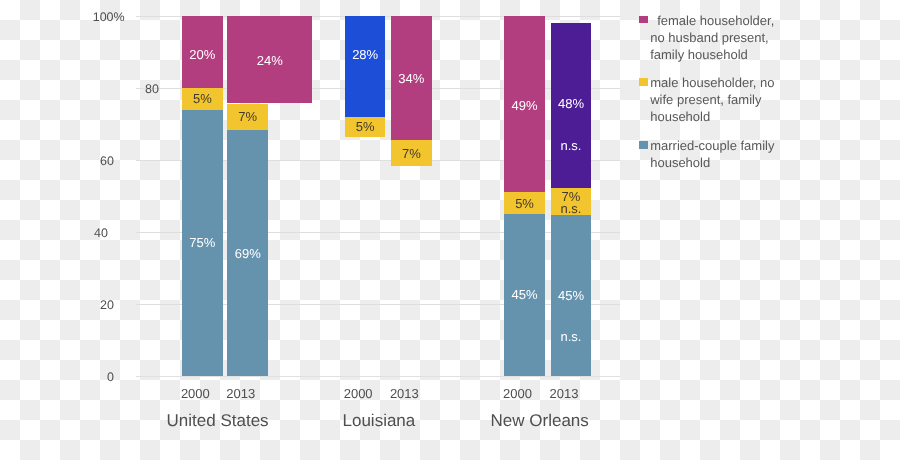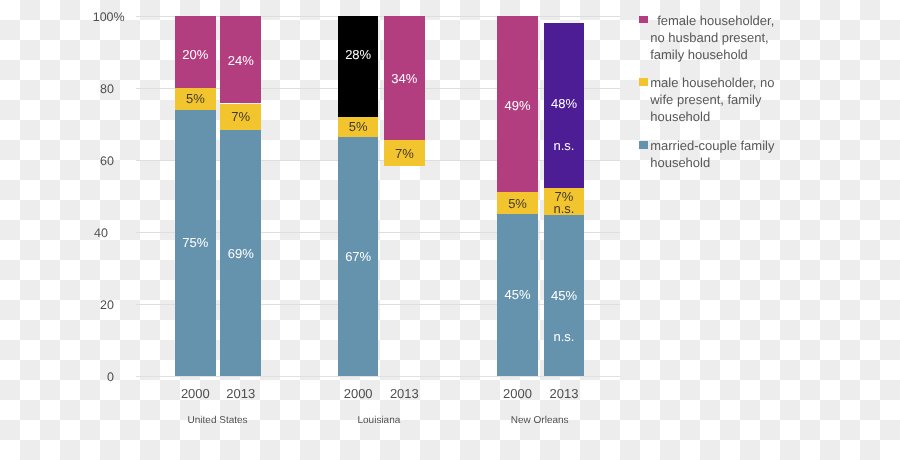--- a/index.html
+++ b/index.html
@@ -15,29 +15,29 @@
     background-position:0 0,20px 20px;
     -webkit-font-smoothing:antialiased;
     text-rendering:geometricPrecision;
   }
   #chart{position:relative;width:900px;height:460px;}
   .gridline{position:absolute;left:136px;width:484px;height:1px;background:#dedede;}
   .axisline{position:absolute;left:136px;width:484px;height:1px;background:#e0e0e0;}
   .ytick{position:absolute;left:0;text-align:right;
          color:#4f4f4f;font-size:12.5px;line-height:12.5px;white-space:nowrap;}
   .bar{position:absolute;}
-  .seg{position:absolute;left:0;width:100%;
+  .seg{position:absolute;left:7px;width:100%;
        display:flex;flex-direction:column;align-items:center;justify-content:center;
        overflow:hidden;}
   .seg span{font-size:13px;line-height:15px;text-align:center;white-space:nowrap;}
   .lbl-light{color:#ffffff;}
   .lbl-dark{color:#42392b;}
   .xtick{position:absolute;text-align:center;color:#4f4f4f;font-size:13px;
          line-height:13px;white-space:nowrap;}
-  .glabel{position:absolute;text-align:center;color:#4f4f4f;font-size:10px;
+  .glabel{position:absolute;text-align:center;color:#4f4f4f;font-size:17px;
           line-height:13px;white-space:nowrap;}
   .legitem{position:absolute;left:640px;}
   .swatch{position:absolute;left:-0.8px;top:4px;width:8.3px;height:7.8px;}
   .legtext{position:absolute;left:10.2px;top:0;font-size:13px;line-height:17px;
            color:#58585a;white-space:nowrap;}
 </style>
 </head>
 <body>
 
 <div id="chart">
@@ -48,21 +48,21 @@
         <div class="gridline" style="top: 232px;"></div>
         <div class="gridline" style="top: 160px;"></div>
         <div class="gridline" style="top: 88px;"></div>
         <div class="gridline" style="top: 16px;"></div>
       </div>
     <div id="yticks">
         <div class="ytick" style="top: 370.7px; width: 114px;">0</div>
         <div class="ytick" style="top: 298.7px; width: 114px;">20</div>
         <div class="ytick" style="top: 226.7px; width: 108px;">40</div>
         <div class="ytick" style="top: 154.7px; width: 114px;">60</div>
-        <div class="ytick" style="top: 82.7px; width: 114px;">80</div>
+        <div class="ytick" style="top: 82.7px; width: 114px; padding-left: 45px;">80</div>
         <div class="ytick" style="top: 10.7px; width: 124.7px;">100%</div>
       </div>
     <div id="bars">
         <div class="bar" style="left: 175px; width: 40.7px; top: 16px; height: 360px;">
           <div class="seg" style="background: rgb(101, 147, 173); bottom: 0px; height: 266.4px;">
             <span class="lbl-light" style="position: absolute; left: 0px; right: 0px; top: 125.7px;">75%</span>
           </div>
           <div class="seg" style="background: rgb(242, 197, 47); bottom: 266.4px; height: 21.24px;">
             <span class="lbl-dark" style="position: absolute; left: 0px; right: 0px; top: 3.12px;">5%</span>
           </div>
@@ -70,32 +70,29 @@
             <span class="lbl-light" style="position: absolute; left: 0px; right: 0px; top: 30.68px;">20%</span>
           </div>
         </div>
         <div class="bar" style="left: 220.4px; width: 40.7px; top: 16px; height: 360px;">
           <div class="seg" style="background: rgb(101, 147, 173); bottom: 0px; height: 245.88px;">
             <span class="lbl-light" style="position: absolute; left: 0px; right: 0px; top: 115.44px;">69%</span>
           </div>
           <div class="seg" style="background: rgb(242, 197, 47); bottom: 245.88px; height: 26.64px;">
             <span class="lbl-dark" style="position: absolute; left: 0px; right: 0px; top: 5.82px;">7%</span>
           </div>
-          <div class="seg" style="background: rgb(178, 62, 128); bottom: 272.52px; height: 87.48px;">
+          <div class="seg" style="background: rgb(178, 62, 128); bottom: 272.52px; height: 87.48px; padding-left: 44px;">
             <span class="lbl-light" style="position: absolute; left: 0px; right: 0px; top: 37.24px;">24%</span>
           </div>
         </div>
         <div class="bar" style="left: 337.8px; width: 40.7px; top: 16px; height: 360px;">
-          <div class="seg" style="background: rgb(101, 147, 173); bottom: 0px; height: 238.68px;">
-            <span class="lbl-light" style="position: absolute; left: 0px; right: 0px; top: 111.84px;">67%</span>
-          </div>
           <div class="seg" style="background: rgb(242, 197, 47); bottom: 238.68px; height: 20.16px;">
             <span class="lbl-dark" style="position: absolute; left: 0px; right: 0px; top: 1.58px;">5%</span>
           </div>
-          <div class="seg" style="background: #000000; bottom: 258.84px; height: 101.16px;">
+          <div class="seg" style="background: #1d4ed8; bottom: 258.84px; height: 101.16px;">
             <span class="lbl-light" style="position: absolute; left: 0px; right: 0px; top: 31.08px;">28%</span>
           </div>
         </div>
         <div class="bar" style="left: 384px; width: 40.7px; top: 16px; height: 360px;">
           <div class="seg" style="background: rgb(242, 197, 47); bottom: 209.88px; height: 25.92px;">
             <span class="lbl-dark" style="position: absolute; left: 0px; right: 0px; top: 5.46px;">7%</span>
           </div>
           <div class="seg" style="background: rgb(178, 62, 128); bottom: 235.8px; height: 124.2px;">
             <span class="lbl-light" style="position: absolute; left: 0px; right: 0px; top: 54.6px;">34%</span>
           </div>

